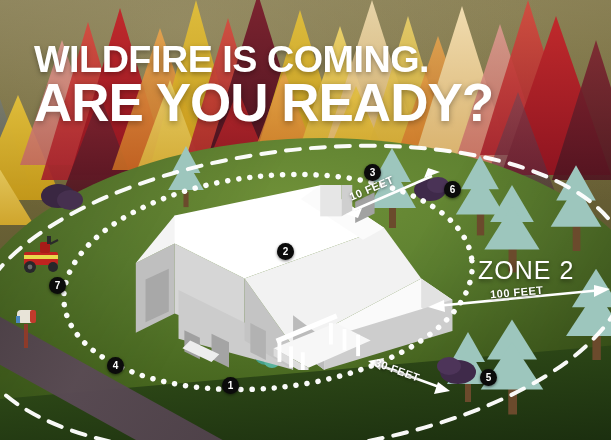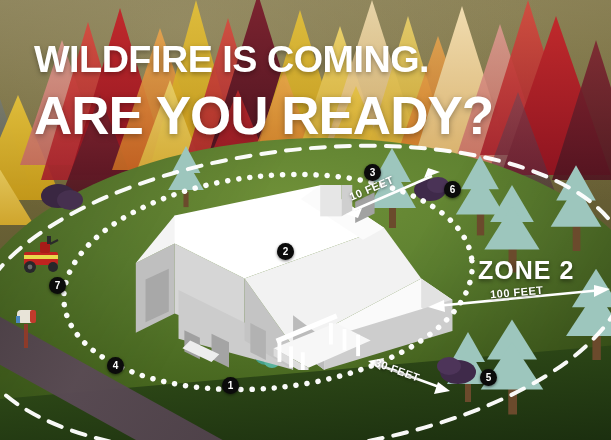--- a/index.html
+++ b/index.html
@@ -13,40 +13,40 @@
   #sky:after{content:"";position:absolute;inset:0;
        background:radial-gradient(ellipse at 30% 10%,rgba(160,150,110,.55),rgba(0,0,0,0) 60%),
                   radial-gradient(ellipse at 85% 5%,rgba(150,140,95,.45),rgba(0,0,0,0) 55%);}
 
   
   #headline{left:34px;top:42px;width:560px;z-index:40;}
   #h1{font-size:37px;font-weight:bold;color:#fff;letter-spacing:-0.5px;
       line-height:.95;font-stretch:condensed;transform:scaleX(1.02);transform-origin:left;
       text-shadow:0 2px 5px rgba(0,0,0,.35);}
   #h2{font-size:53px;font-weight:bold;color:#fff;letter-spacing:-1px;
-      line-height:.96;margin-top:14px;text-shadow:0 2px 6px rgba(0,0,0,.35);}
+      line-height:.96;margin-top:1px;text-shadow:0 2px 6px rgba(0,0,0,.35);}
 
   
   #ground{left:-40px;top:138px;width:700px;height:330px;
      background:radial-gradient(ellipse 120% 95% at 48% 18%,#6f9038 0%,#5d8030 28%,#47661f 62%,#2e4a17 100%);
      border-radius:52% 48% 0 0/62% 58% 0 0;}
   #ground:after{content:"";position:absolute;inset:0;border-radius:inherit;
      background:linear-gradient(120deg,rgba(0,0,0,.22),rgba(0,0,0,0) 38%),
                 linear-gradient(300deg,rgba(0,0,0,.35),rgba(0,0,0,0) 42%);}
   #darkfore{left:-30px;top:372px;width:680px;height:120px;
      background:linear-gradient(180deg,#2b4516,#17290d);
      transform:rotate(-5deg);}
 
   
   #road{left:-30px;top:300px;width:330px;height:42px;
         background:linear-gradient(90deg,#4a3c46,#5a4a55 40%,#4e4049);
         transform:rotate(29deg);transform-origin:left top;opacity:.95;}
 
   
-  .zlabel{color:#fff;font-weight:bold;text-shadow:0 2px 4px rgba(0,0,0,.45);}
+  .zlabel{color:#fff;font-weight:normal;text-shadow:0 2px 4px rgba(0,0,0,.45);}
   #zone1label{left:255px;top:378px;font-size:25px;letter-spacing:1px;z-index:30;}
   #zone2label{left:478px;top:256px;font-size:25px;letter-spacing:1px;z-index:30;}
   .measure{color:#fff;font-weight:bold;font-size:11px;letter-spacing:.5px;
            text-shadow:0 1px 3px rgba(0,0,0,.6);z-index:32;}
 
   
   .marker{width:17px;height:17px;border-radius:50%;background:#0b0b0b;
      color:#fff;font-size:10px;font-weight:bold;display:flex;align-items:center;
      justify-content:center;box-shadow:0 1px 3px rgba(0,0,0,.55);z-index:36;}
 

